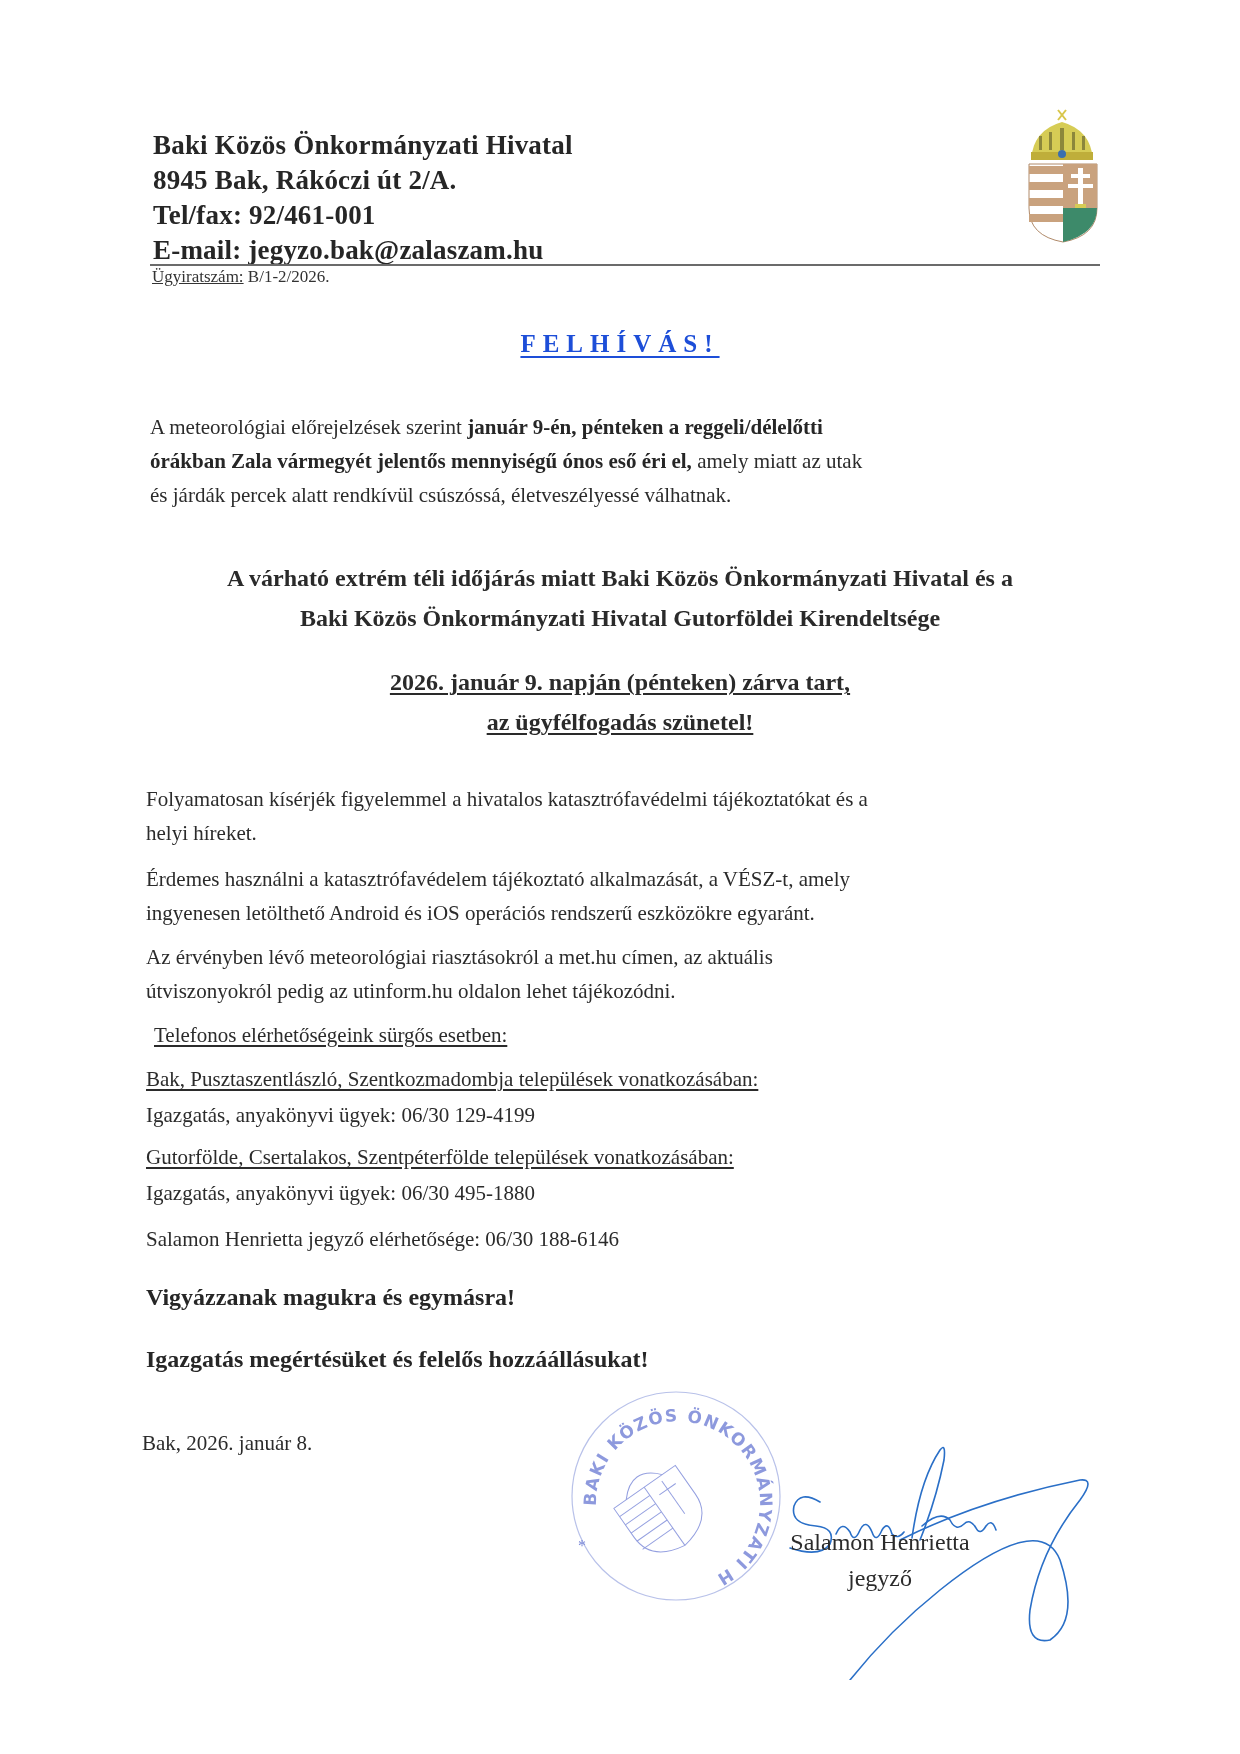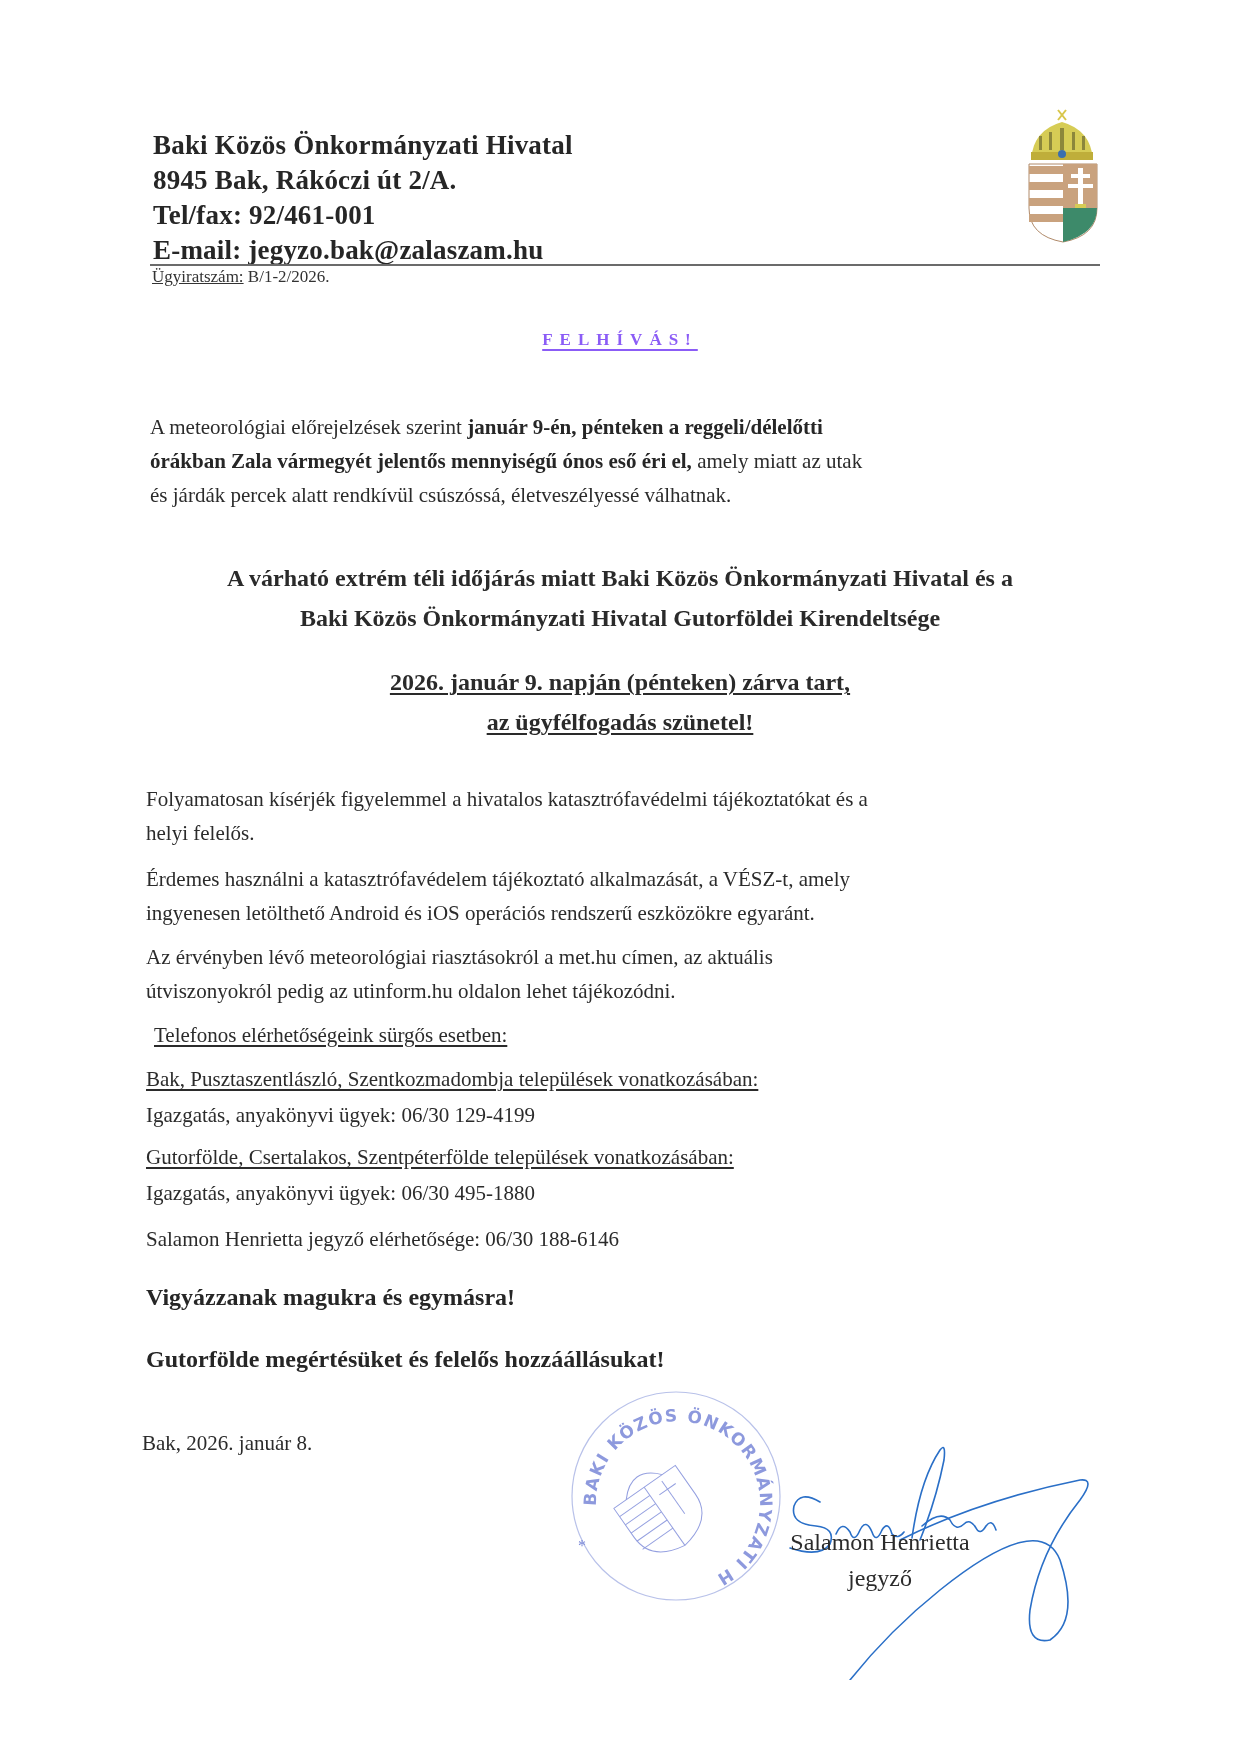--- a/index.html
+++ b/index.html
@@ -12,21 +12,21 @@
     .letterhead { position: absolute; left: 153px; top: 128px; }
     .lh-line { font-weight: bold; font-size: 27px; line-height: 35px; color: #262626; white-space: nowrap; letter-spacing: 0.2px; }
     .header-rule { position: absolute; left: 150px; top: 264px; width: 950px; height: 2px; background: #6b6b6b; }
     .case-no { position: absolute; left: 152px; top: 267px; font-size: 17px; color: #333; white-space: nowrap; }
     .case-no .lbl { text-decoration: underline; }
 
     .coat { position: absolute; left: 1025px; top: 108px; width: 80px; height: 140px; }
 
     
     .title { position: absolute; left: 0; width: 1240px; top: 330px; text-align: center; }
-    .title span { font-weight: bold; font-size: 17px; letter-spacing: 7px; text-decoration: underline; text-decoration-thickness: 2px; text-underline-offset: 4px; color: #8b5cf6; }
+    .title span { font-weight: bold; font-size: 25px; letter-spacing: 7px; text-decoration: underline; text-decoration-thickness: 2px; text-underline-offset: 4px; color: #1d4ed8; }
 
     .p { position: absolute; font-size: 21px; line-height: 34px; color: #2b2b2b; }
     .p b { color: #262626; }
 
     .center-bold { position: absolute; left: 0; width: 1240px; text-align: center; font-weight: bold; font-size: 24px; line-height: 40px; color: #2a2a2a; }
     .center-ul { position: absolute; left: 0; width: 1240px; text-align: center; font-weight: bold; font-size: 24px; line-height: 40px; color: #2a2a2a; }
     .center-ul span { text-decoration: underline; text-decoration-thickness: 2px; text-underline-offset: 3px; }
 
     .ul { text-decoration: underline; text-underline-offset: 3px; }
 
@@ -102,40 +102,40 @@
   <div class="center-bold" style="top:598px;">Baki Közös Önkormányzati Hivatal Gutorföldei Kirendeltsége</div>
   <div class="center-ul" style="top:662px;">
     <span>2026. január 9. napján (pénteken) zárva tart,</span>
   </div>
   <div class="center-ul" style="top:702px;">
     <span>az ügyfélfogadás szünetel!</span>
   </div>
 
   <div class="p" style="left:146px; top:782px; width:980px;">
     <div style="white-space:nowrap;">Folyamatosan kísérjék figyelemmel a hivatalos katasztrófavédelmi tájékoztatókat és a</div>
-    <div style="white-space:nowrap;">helyi felelős.</div>
+    <div style="white-space:nowrap;">helyi híreket.</div>
   </div>
   <div class="p" style="left:146px; top:862px; width:980px;">
     <div style="white-space:nowrap;">Érdemes használni a katasztrófavédelem tájékoztató alkalmazását, a VÉSZ-t, amely</div>
     <div style="white-space:nowrap;">ingyenesen letölthető Android és iOS operációs rendszerű eszközökre egyaránt.</div>
   </div>
   <div class="p" style="left:146px; top:940px; width:980px;">
     <div style="white-space:nowrap;">Az érvényben lévő meteorológiai riasztásokról a met.hu címen, az aktuális</div>
     <div style="white-space:nowrap;">útviszonyokról pedig az utinform.hu oldalon lehet tájékozódni.</div>
   </div>
 
   <div class="p ul" style="left:146px; top:1018px; white-space:nowrap;margin-left:8px;">Telefonos elérhetőségeink sürgős esetben:</div>
   <div class="p ul" style="left:146px; top:1062px; white-space:nowrap;">Bak, Pusztaszentlászló, Szentkozmadombja települések vonatkozásában:</div>
   <div class="p" style="left:146px; top:1098px; white-space:nowrap;">Igazgatás, anyakönyvi ügyek: 06/30 129-4199</div>
   <div class="p ul" style="left:146px; top:1140px; white-space:nowrap;">Gutorfölde, Csertalakos, Szentpéterfölde települések vonatkozásában:</div>
   <div class="p" style="left:146px; top:1176px; white-space:nowrap;">Igazgatás, anyakönyvi ügyek: 06/30 495-1880</div>
   <div class="p" style="left:146px; top:1222px; white-space:nowrap;">Salamon Henrietta jegyző elérhetősége: 06/30 188-6146</div>
 
   <div class="bold-line" style="top:1284px;">Vigyázzanak magukra és egymásra!</div>
-  <div class="bold-line" style="top:1346px;">Gutorfölde megértésüket és felelős hozzáállásukat!</div>
+  <div class="bold-line" style="top:1346px;">Igazgatás megértésüket és felelős hozzáállásukat!</div>
 
   <div class="p" style="left:142px; top:1426px; white-space:nowrap;">Bak, 2026. január 8.</div>
 
   <div class="stamp">
     <svg width="220" height="220" viewBox="0 0 220 220">
       <defs>
         <path id="stampArc" d="M 30 120 A 82 82 0 1 1 150 190"></path>
       </defs>
       <circle cx="110" cy="110" r="104" fill="none" stroke="#9aa6e0" stroke-width="1.2" opacity="0.7"></circle>
       <text font-family="DejaVu Sans, sans-serif" font-size="17" font-weight="bold" fill="#7a88d8" opacity="0.85" letter-spacing="1.5">

